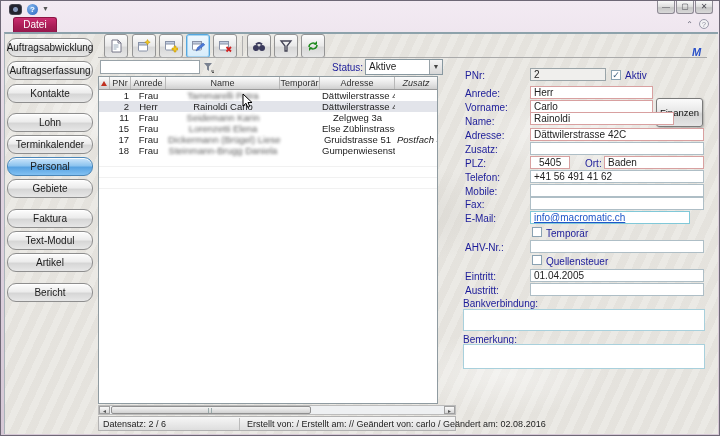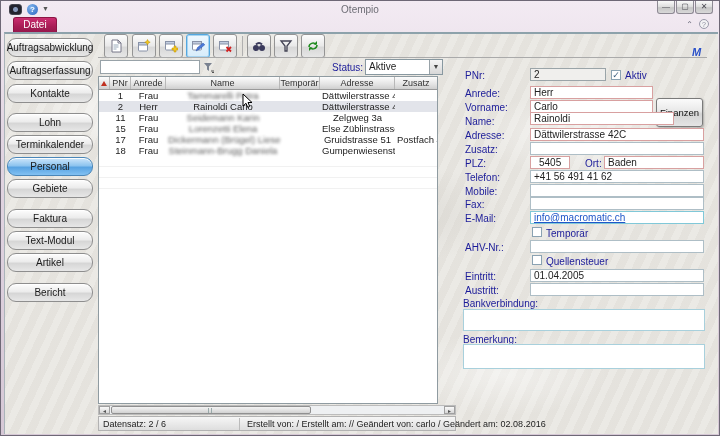--- a/index.html
+++ b/index.html
@@ -63,22 +63,22 @@
     background:linear-gradient(#f4f4f4,#d8d8d8);font-size:7px;color:#444;text-align:center;line-height:14px;}
   
   .grid{position:absolute;left:97px;top:75px;width:340px;height:328px;background:#fff;border:1px solid #8f9ba1;}
   .grid-header{display:flex;height:13px;background:linear-gradient(#fcfcfc,#e4e4e4 60%,#cfcfcf);
     border-bottom:1px solid #9a9a9a;font-size:9px;color:#333;}
   .gh{border-right:1px solid #b8b8b8;display:flex;align-items:center;justify-content:center;overflow:hidden;}
   .grid-row{display:flex;height:11px;font-size:9.5px;color:#222;align-items:center;}
   .grid-row.sel{background:#e2e4ea;}
   .grid-row.empty{border-bottom:1px solid #f1f1f1;height:11px;}
   .gc{padding:0 2px;overflow:hidden;white-space:nowrap;text-align:center;}
-  .c0{width:11px;} .c1{width:21px;} .c2{width:35px;} .c3{width:114px;} .c4{width:40px;text-align:center;}
-  .c5{width:75px;} .c6{width:42px;}
+  .c0{width:11px;} .c1{width:21px;text-align:right;} .c2{width:35px;} .c3{width:114px;} .c4{width:40px;text-align:center;}
+  .c5{width:75px;} .c6{width:42px;font-style:italic;}
   .blurred{filter:blur(1.7px);opacity:.75;}
   .sort-up{width:0;height:0;border-left:3px solid transparent;border-right:3px solid transparent;border-bottom:5px solid #c03020;margin:auto;}
   
   .hscroll{position:absolute;left:97px;top:404px;width:358px;height:10px;background:#eef0f2;border:1px solid #bcbcbc;}
   .hs-arrow{position:absolute;top:0;width:11px;height:8px;background:linear-gradient(#fafafa,#d6d6d6);border:1px solid #a0a0a0;
     font-size:5px;color:#555;text-align:center;line-height:8px;}
   .hs-thumb{position:absolute;left:12px;top:0;width:200px;height:8px;border:1px solid #909090;border-radius:2px;
     background:linear-gradient(#f4f4f4,#d2d2d2);}
   .hs-thumb::after{content:"";position:absolute;left:50%;top:1px;width:5px;height:5px;margin-left:-3px;
     background:repeating-linear-gradient(90deg,#9aa 0 1px,transparent 1px 3px);}
@@ -106,21 +106,20 @@
 </style>
 </head>
 <body>
 
 <div class="window">
 
   <div class="titlebar">
     <div class="appicon"></div>
     <div class="qa-help">?</div>
     <div class="qa-caret">▼</div>
-    <div class="title-text">Otempio</div>
     <div class="winbtn min">—</div>
     <div class="winbtn max">▢</div>
     <div class="winbtn close">✕</div>
   </div>
 
   <div class="tabrow">
     <div class="tab-datei">Datei</div>
     <div class="ribbon-chevron">⌃</div>
     <div class="ribbon-help">?</div>
   </div>
@@ -325,21 +324,21 @@
   <div class="lbl" style="left:464px;top:171px">Telefon:</div>
   <input class="inp" style="left: 529px; top: 169px; width: 174px;" value="+41 56 491 41 62">
 
   <div class="lbl" style="left:464px;top:185px">Mobile:</div>
   <input class="inp" style="left: 529px; top: 183px; width: 174px;" value="">
 
   <div class="lbl" style="left:464px;top:198px">Fax:</div>
   <input class="inp" style="left: 529px; top: 196px; width: 174px;" value="">
 
   <div class="lbl" style="left:464px;top:212px">E-Mail:</div>
-  <input class="inp link" style="left: 529px; top: 210px; width: 174px;" value="info@macromatic.ch">
+  <input class="inp link" style="left: 529px; top: 210px; width: 160px;" value="info@macromatic.ch">
 
   <div class="chk" style="left:531px;top:226px"></div>
   <div class="lbl" style="left:545px;top:227px">Temporär</div>
 
   <div class="lbl" style="left:464px;top:241px">AHV-Nr.:</div>
   <input class="inp" style="left: 529px; top: 239px; width: 174px;" value="">
 
   <div class="chk" style="left:531px;top:254px"></div>
   <div class="lbl" style="left:545px;top:255px">Quellensteuer</div>
 

